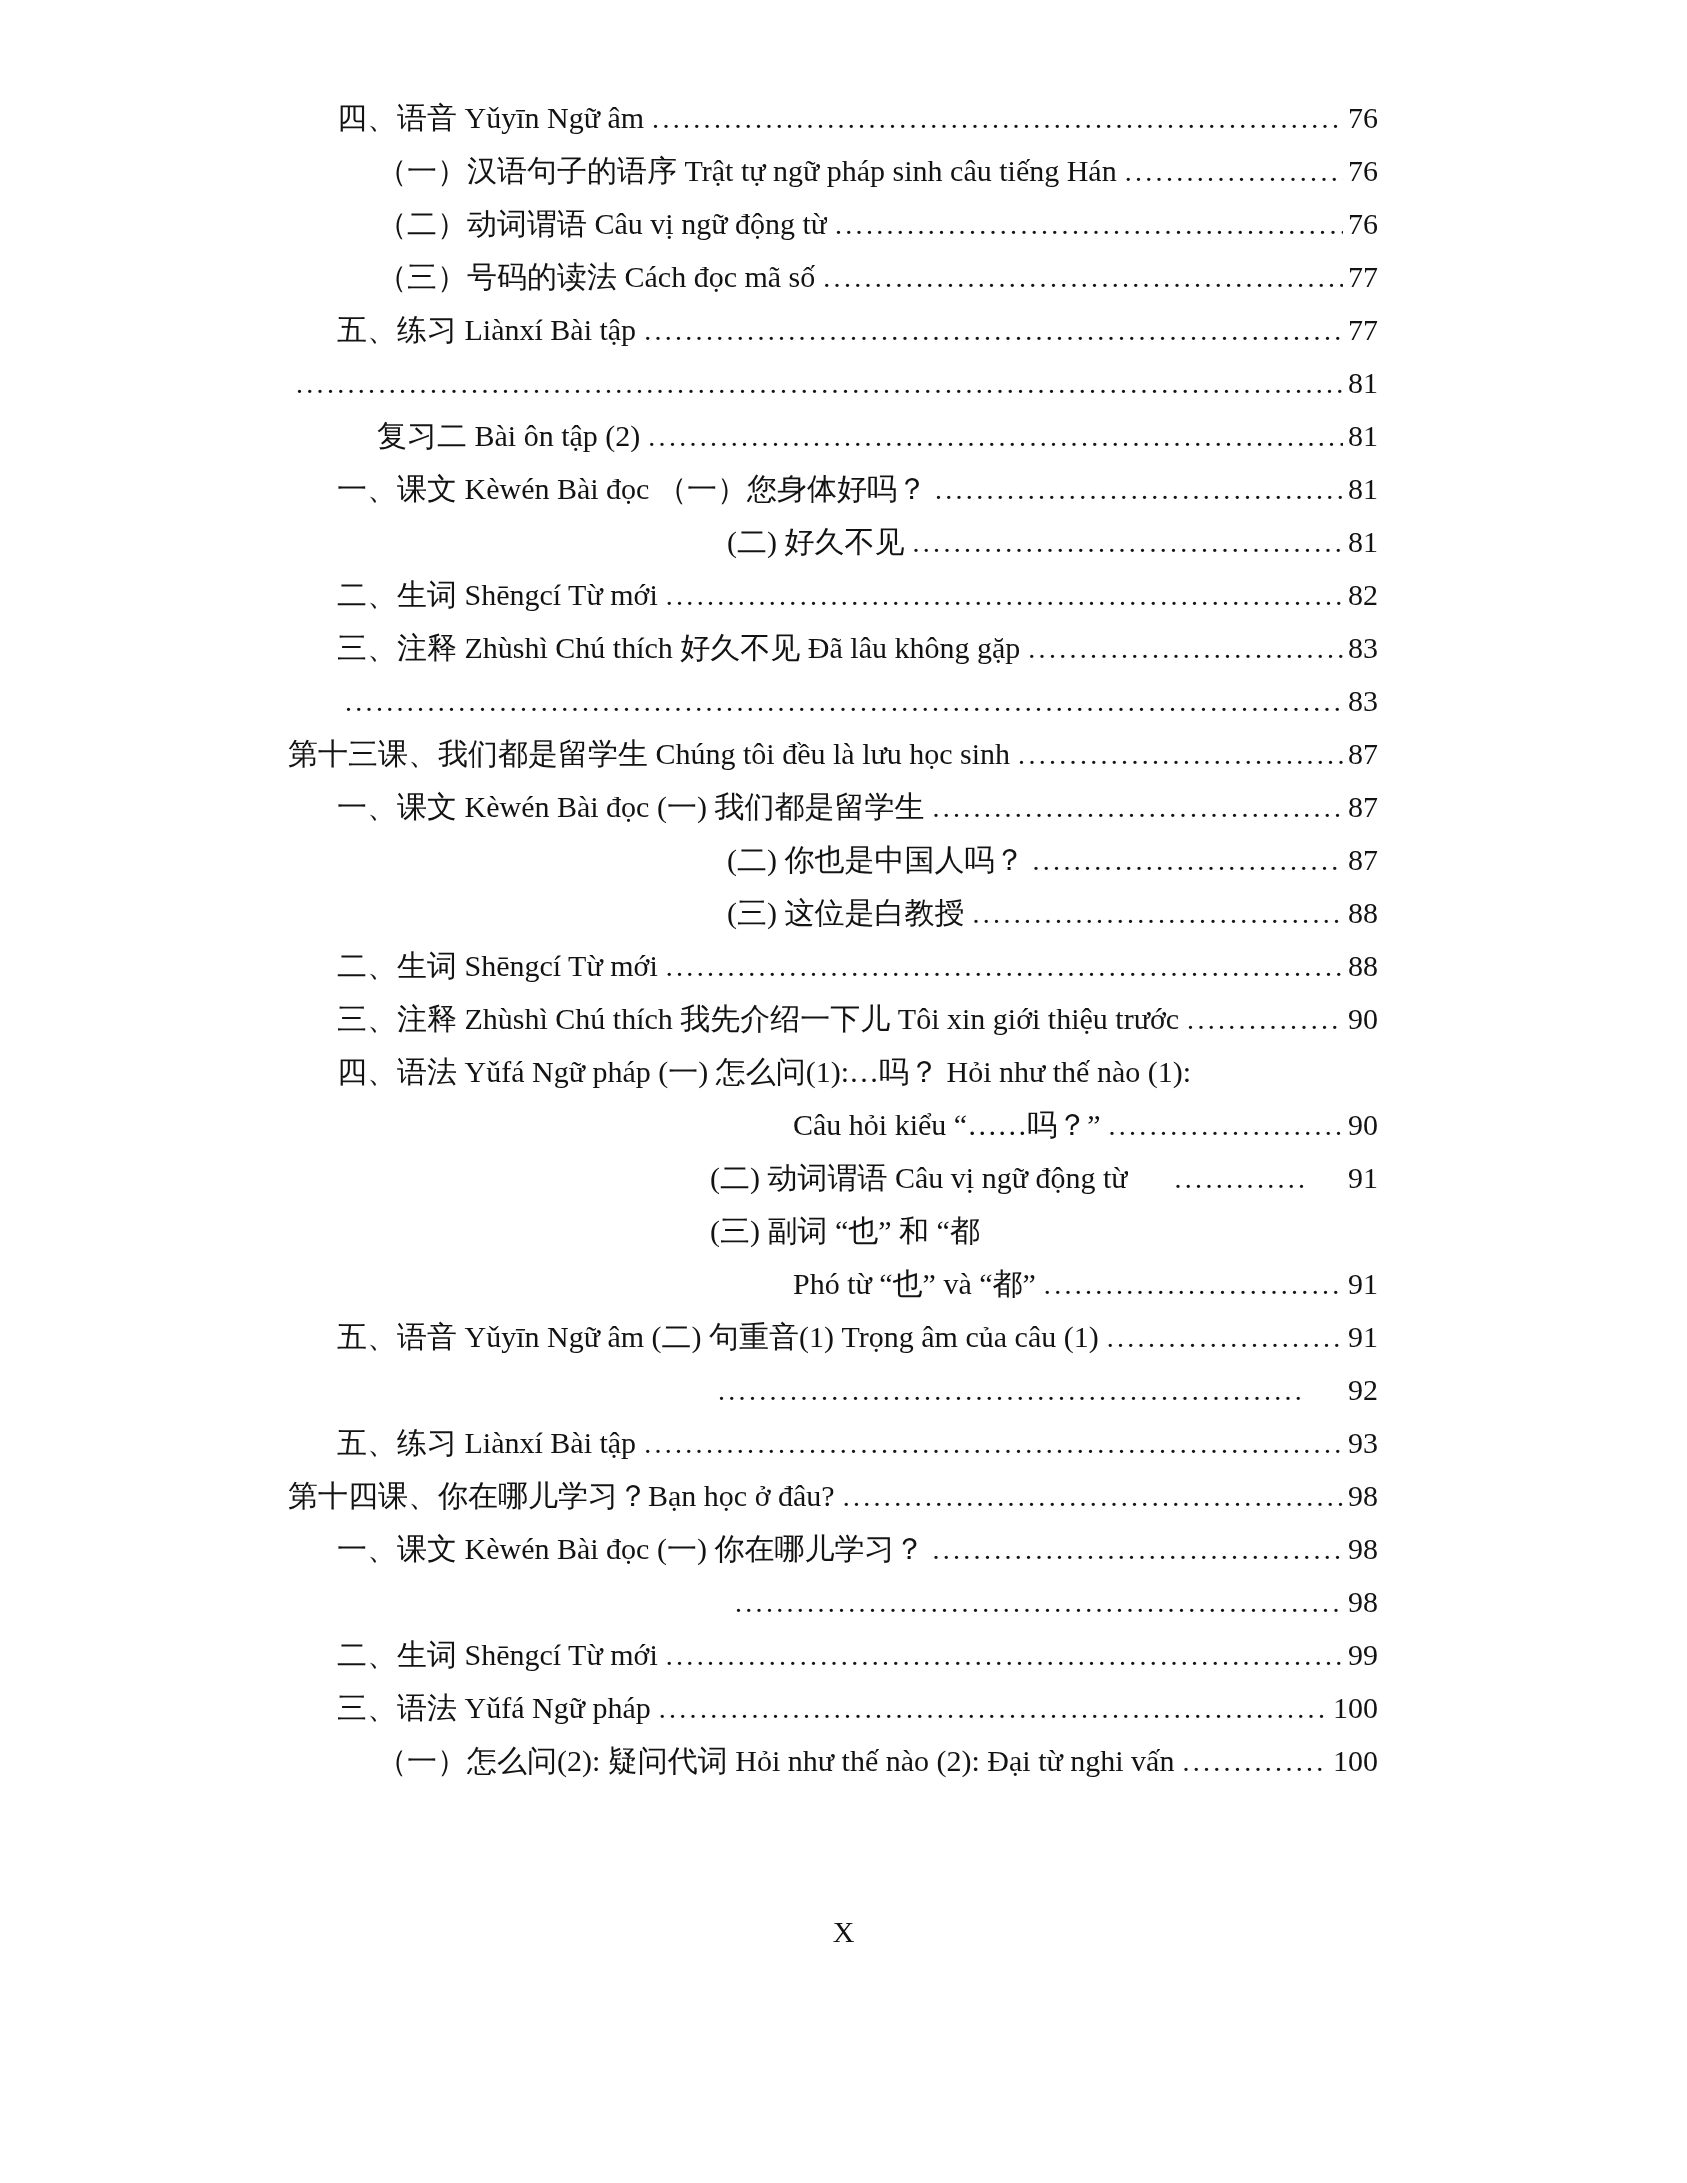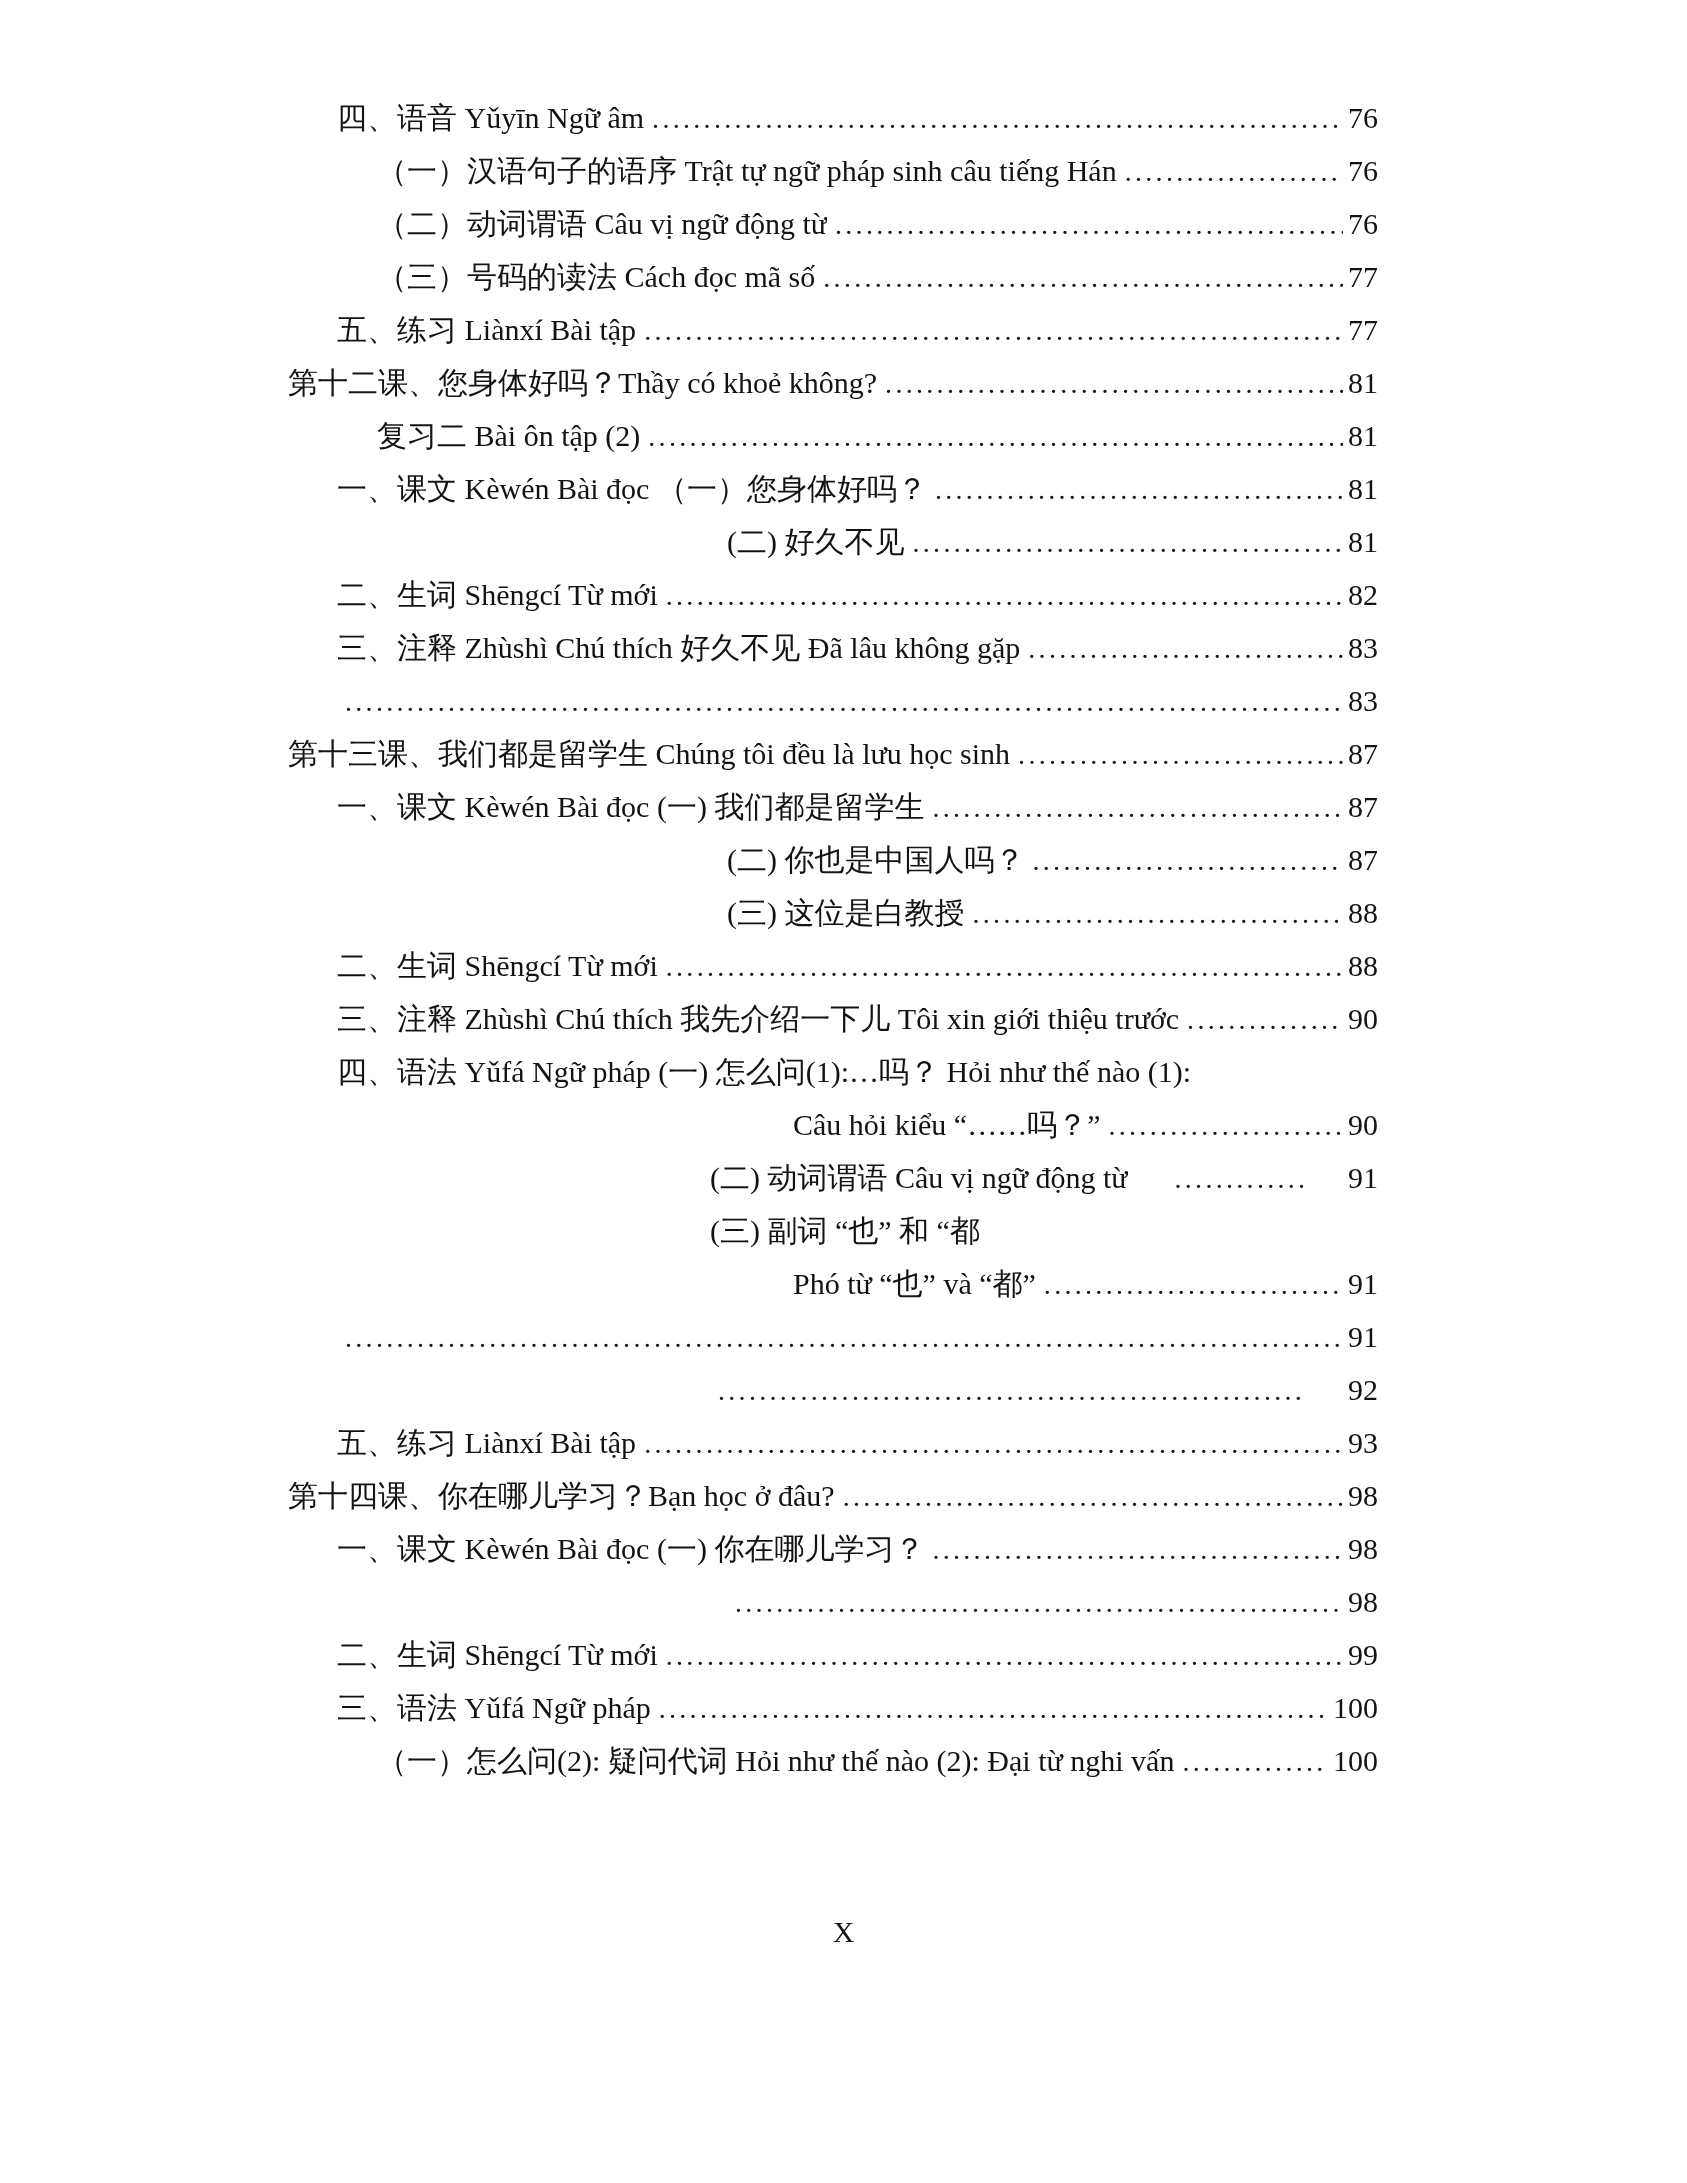--- a/index.html
+++ b/index.html
@@ -94,21 +94,20 @@
     <span class="pg">77</span>
   </div>
 
   <div class="row ind-section">
     <span class="t">五、练习 Liànxí Bài tập</span>
     <span class="leader">................................................................................................................................................................................................................................................</span>
     <span class="pg">77</span>
   </div>
 
   <div class="row ind-chapter">
-    <span class="t">第十二课、您身体好吗？Thầy có khoẻ không?</span>
     <span class="leader">................................................................................................................................................................................................................................................</span>
     <span class="pg">81</span>
   </div>
 
   <div class="row ind-sub">
     <span class="t">复习二 Bài ôn tập (2)</span>
     <span class="leader">................................................................................................................................................................................................................................................</span>
     <span class="pg">81</span>
   </div>
 
@@ -201,20 +200,21 @@
     <span class="pg"></span>
   </div>
 
   <div class="row ind-cont3">
     <span class="t">Phó từ “也” và “都”</span>
     <span class="leader">................................................................................................................................................................................................................................................</span>
     <span class="pg">91</span>
   </div>
 
   <div class="row ind-section">
+    <span class="t">五、语音 Yǔyīn Ngữ âm (二) 句重音(1) Trọng âm của câu (1)</span>
     <span class="leader">................................................................................................................................................................................................................................................</span>
     <span class="pg">91</span>
   </div>
 
   <div class="row ind-cont1">
     <span class="leader">................................................................................................................................................................................................................................................</span>
     <span class="pg">92</span>
   </div>
 
   <div class="row ind-section">

